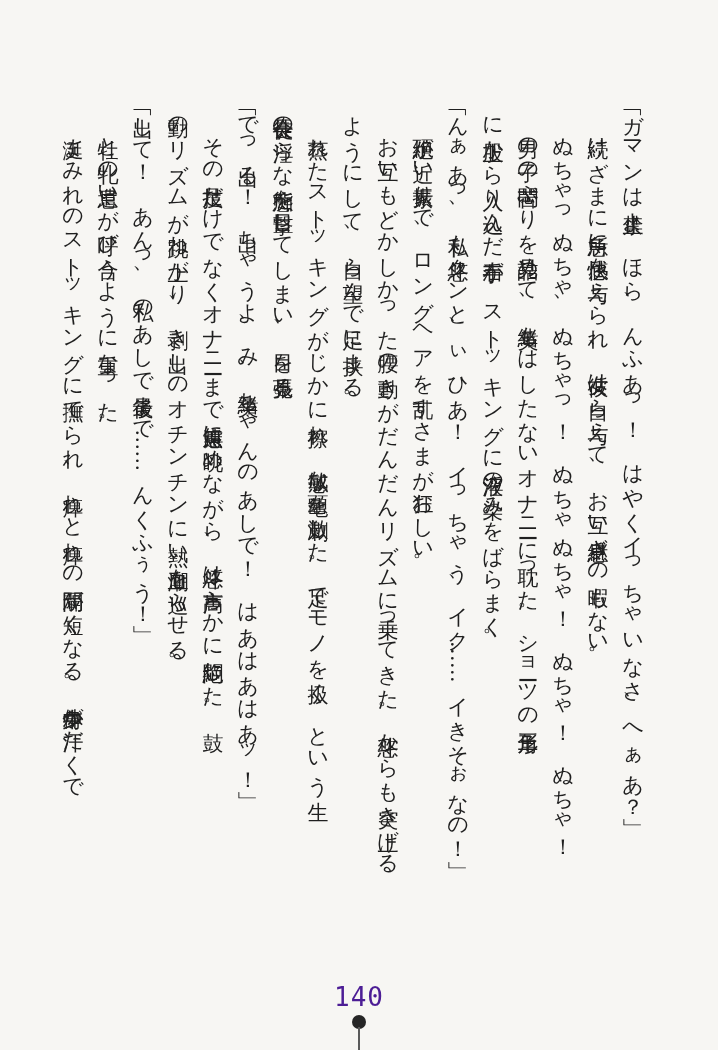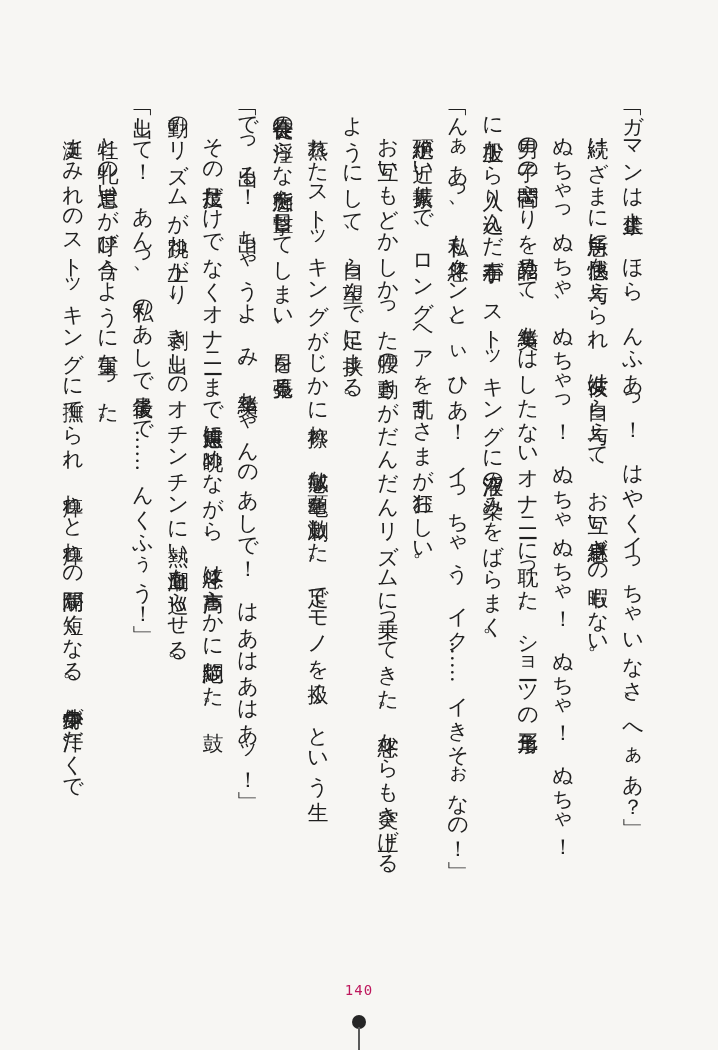--- a/index.html
+++ b/index.html
@@ -41,23 +41,23 @@
   .text-line.indent {
     text-indent: 21px;
   }
   .page-number {
     position: absolute;
     top: 982px;
     left: 0;
     width: 718px;
     text-align: center;
     font-family: "DejaVu Sans Mono", "Liberation Mono", monospace;
-    font-size: 14px;
+    font-size: 26px;
     letter-spacing: 1px;
-    color: #be185d;
+    color: #4c1d95;
   }
   .page-marker-dot {
     position: absolute;
     top: 1015px;
     left: 352px;
     width: 14px;
     height: 14px;
     border-radius: 50%;
     background: #262626;
   }

